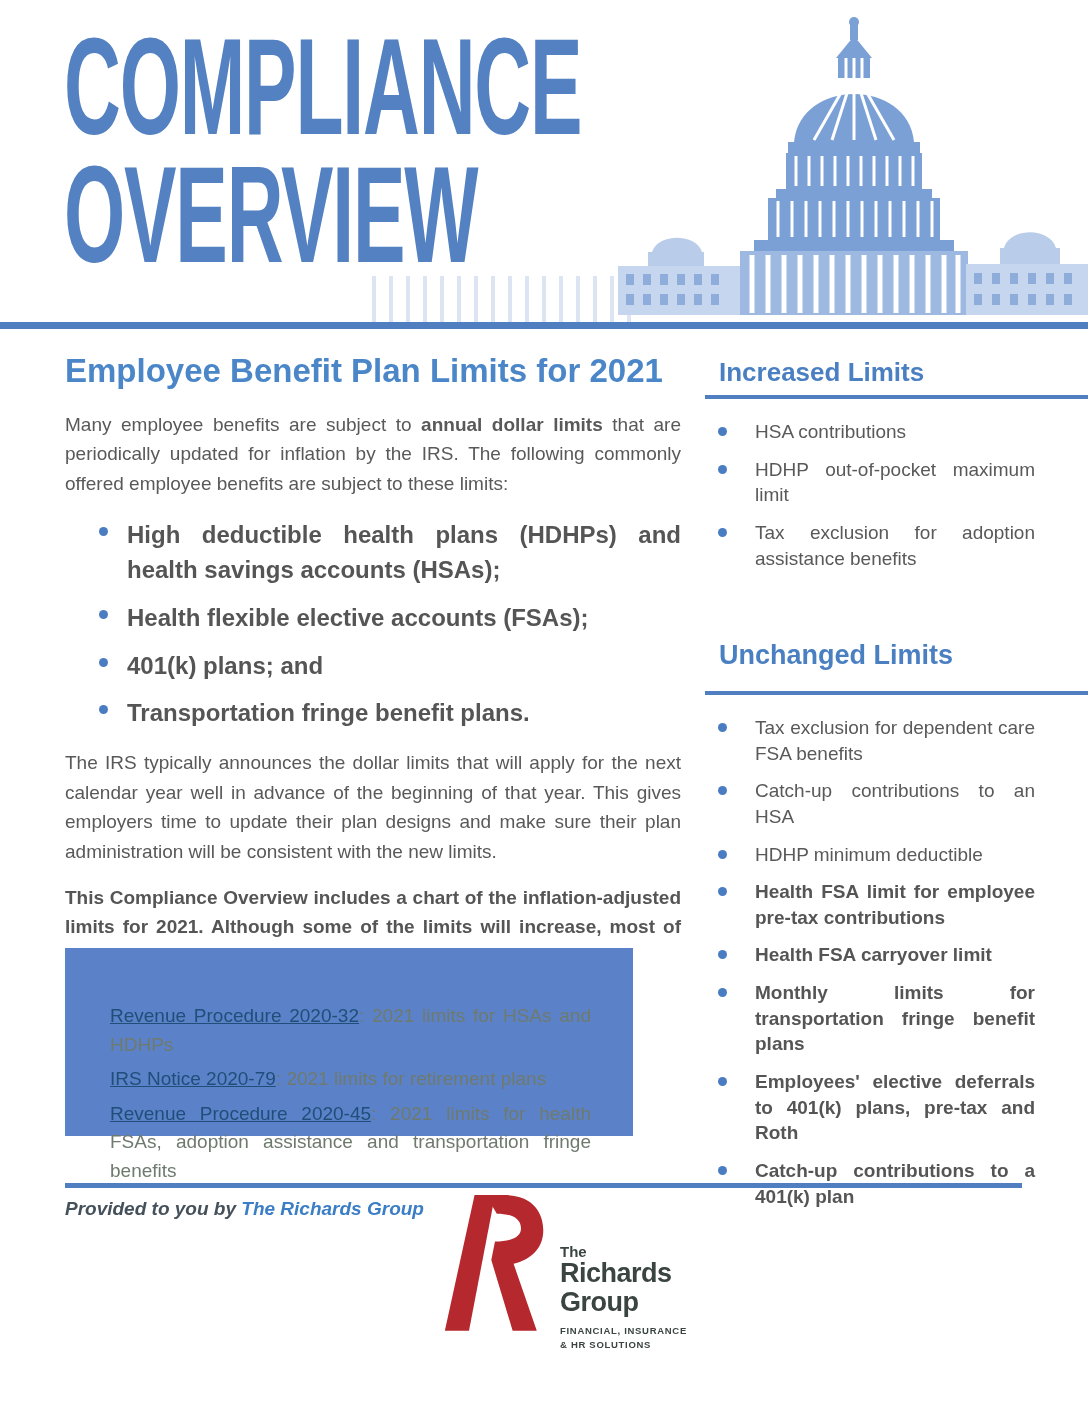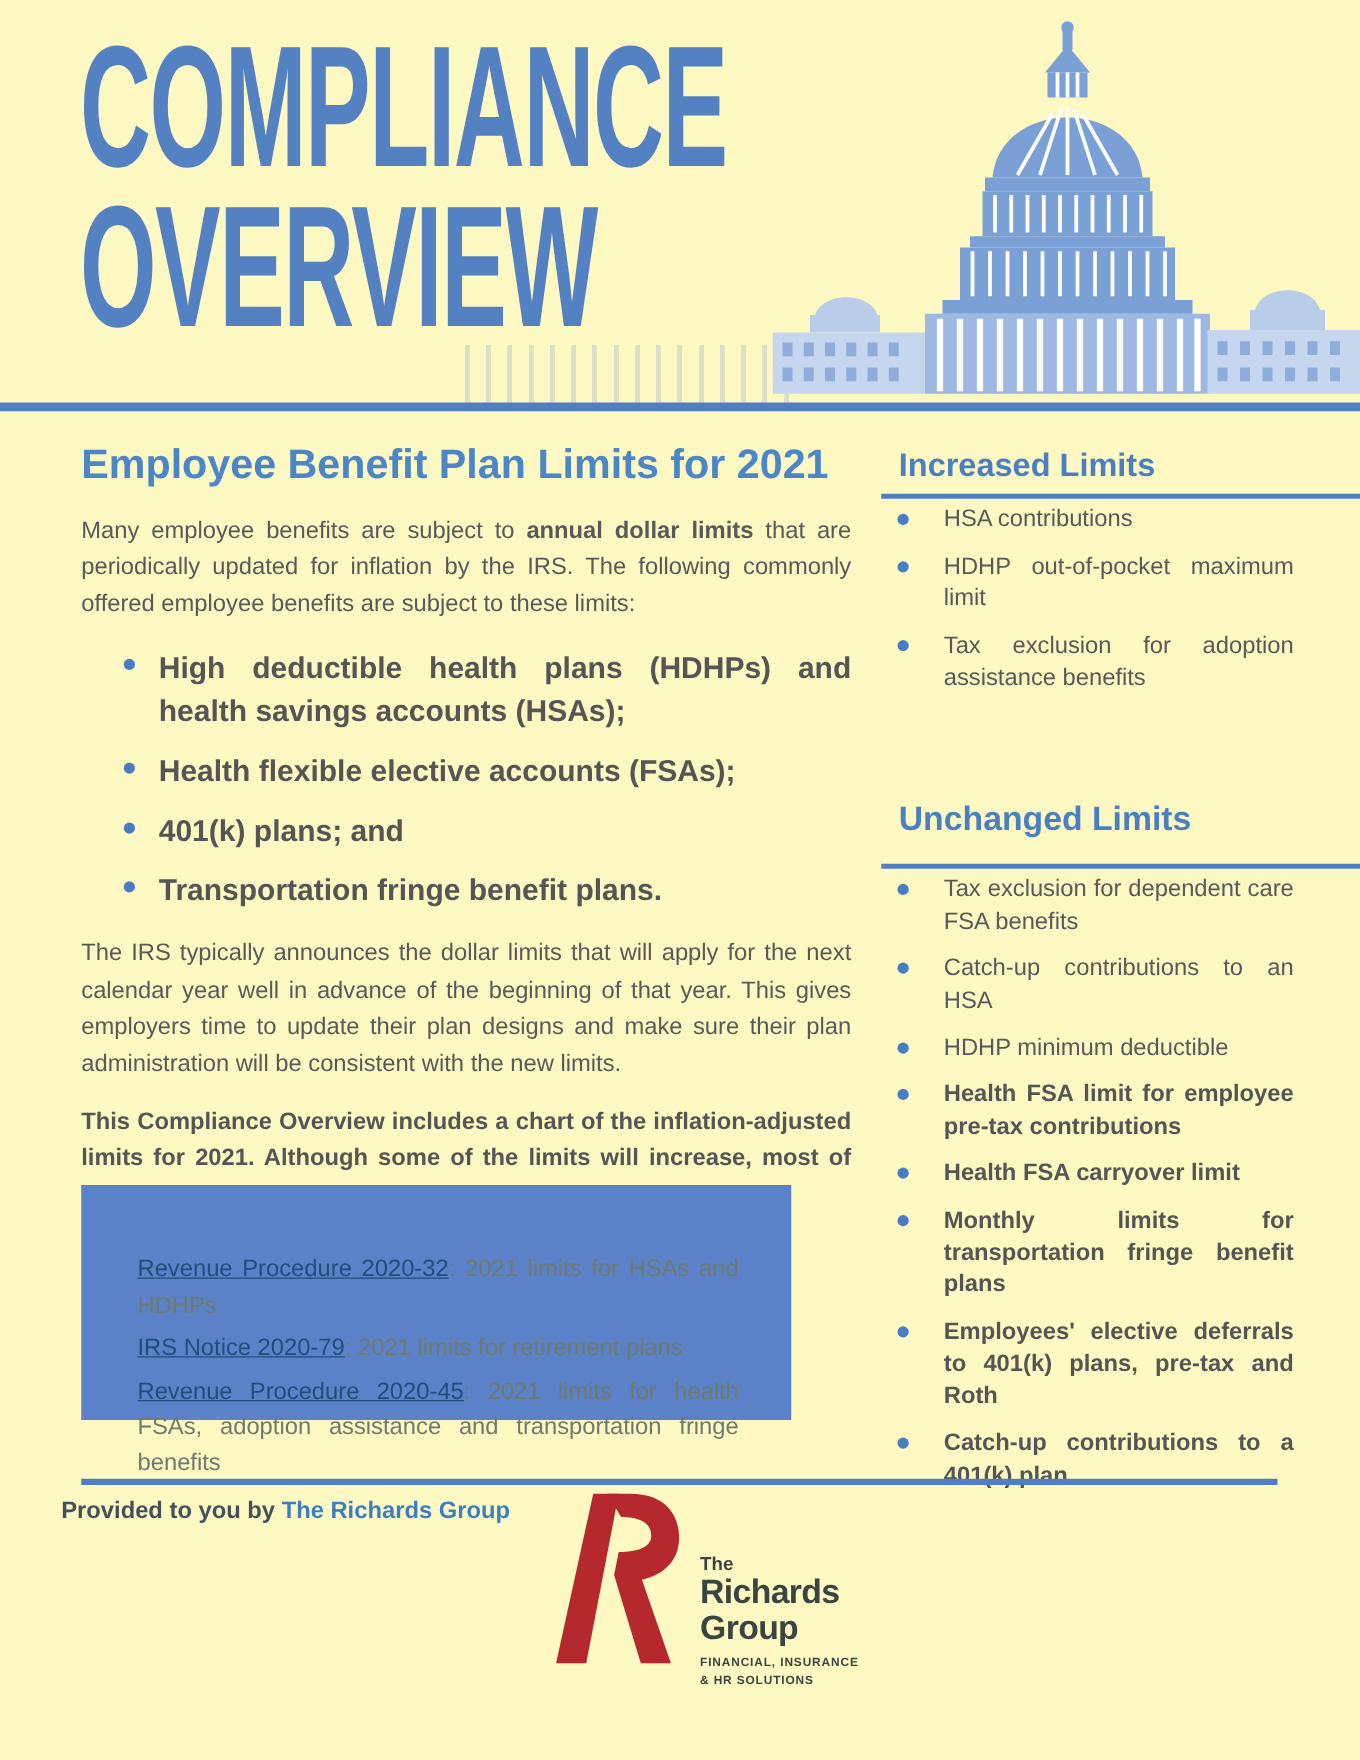--- a/index.html
+++ b/index.html
@@ -1,18 +1,18 @@
 <!DOCTYPE html>
 <html><head>
 <meta charset="utf-8">
 <style>
   html,body { margin:0; padding:0; background:#e8e8e8; }
   .page {
     position:relative; width:1088px; height:1408px; margin:0 auto;
-    background:#fef9c3; font-family:"Liberation Sans", sans-serif; overflow:hidden;
+    background:#ffffff; font-family:"Liberation Sans", sans-serif; overflow:hidden;
   }
 
   
   .big-title {
     position:absolute; left:64px; top:22px;
     font-size:138px; font-weight:bold; color:#5381c1;
     line-height:0.93; letter-spacing:-2px;
     transform:scaleX(0.57); transform-origin:left top; white-space:nowrap;
   }
   .capitol { position:absolute; right:0; top:12px; }
@@ -44,34 +44,34 @@
   .links-box a { color:#1f4e79; text-decoration:underline; }
 
   
   .side-sec { position:absolute; left:705px; width:330px; }
   .sec-increased { top:357px; }
   .sec-unchanged { top:640px; }
   .side-h { margin:0 0 0 14px; font-size:26px; font-weight:bold; color:#4a80c2; }
   .sec-unchanged .side-h { font-size:27px; }
   .side-rule { height:4px; background:#4f7fc0; margin-top:7px; width:383px; }
   .sec-unchanged .side-rule { margin-top:20px; }
-  .side-ul { list-style:none; margin:4px 0 0; padding:0; }
+  .side-ul { list-style:none; margin:20px 0 0; padding:0; }
   .side-ul li {
     position:relative; padding-left:50px; margin:0 0 12px;
     font-size:19px; color:#595959; line-height:1.35; text-align:justify;
   }
   .side-ul li::before {
     content:""; position:absolute; left:13px; top:8px;
     width:9px; height:9px; border-radius:50%; background:#4a7cc2;
   }
   .side-ul li.b { font-weight:bold; color:#555555; }
 
   
   .bottom-rule { position:absolute; left:65px; top:1183px; width:957px; height:5px; background:#4f7fc0; }
-  .provided { position:absolute; left:49px; top:1198px; font-size:19px; font-weight:bold; color:#44505a; }
+  .provided { position:absolute; left:65px; top:1198px; font-size:19px; font-weight:bold; color:#44505a;font-style:italic; }
   .provided .provider { color:#3b7ec5; }
 
   .logo { position:absolute; left:443px; top:1188px; display:flex; }
   .logo-text { margin-left:13px; padding-top:56px; color:#3a4441; }
   .logo-the { font-size:15px; font-weight:bold; line-height:1; }
   .logo-name { font-size:27px; font-weight:bold; line-height:1.08; letter-spacing:-0.5px; }
   .logo-tag { margin-top:7px; font-size:9.5px; font-weight:bold; letter-spacing:0.7px; line-height:1.4; }
 </style>
 </head>
 <body>

